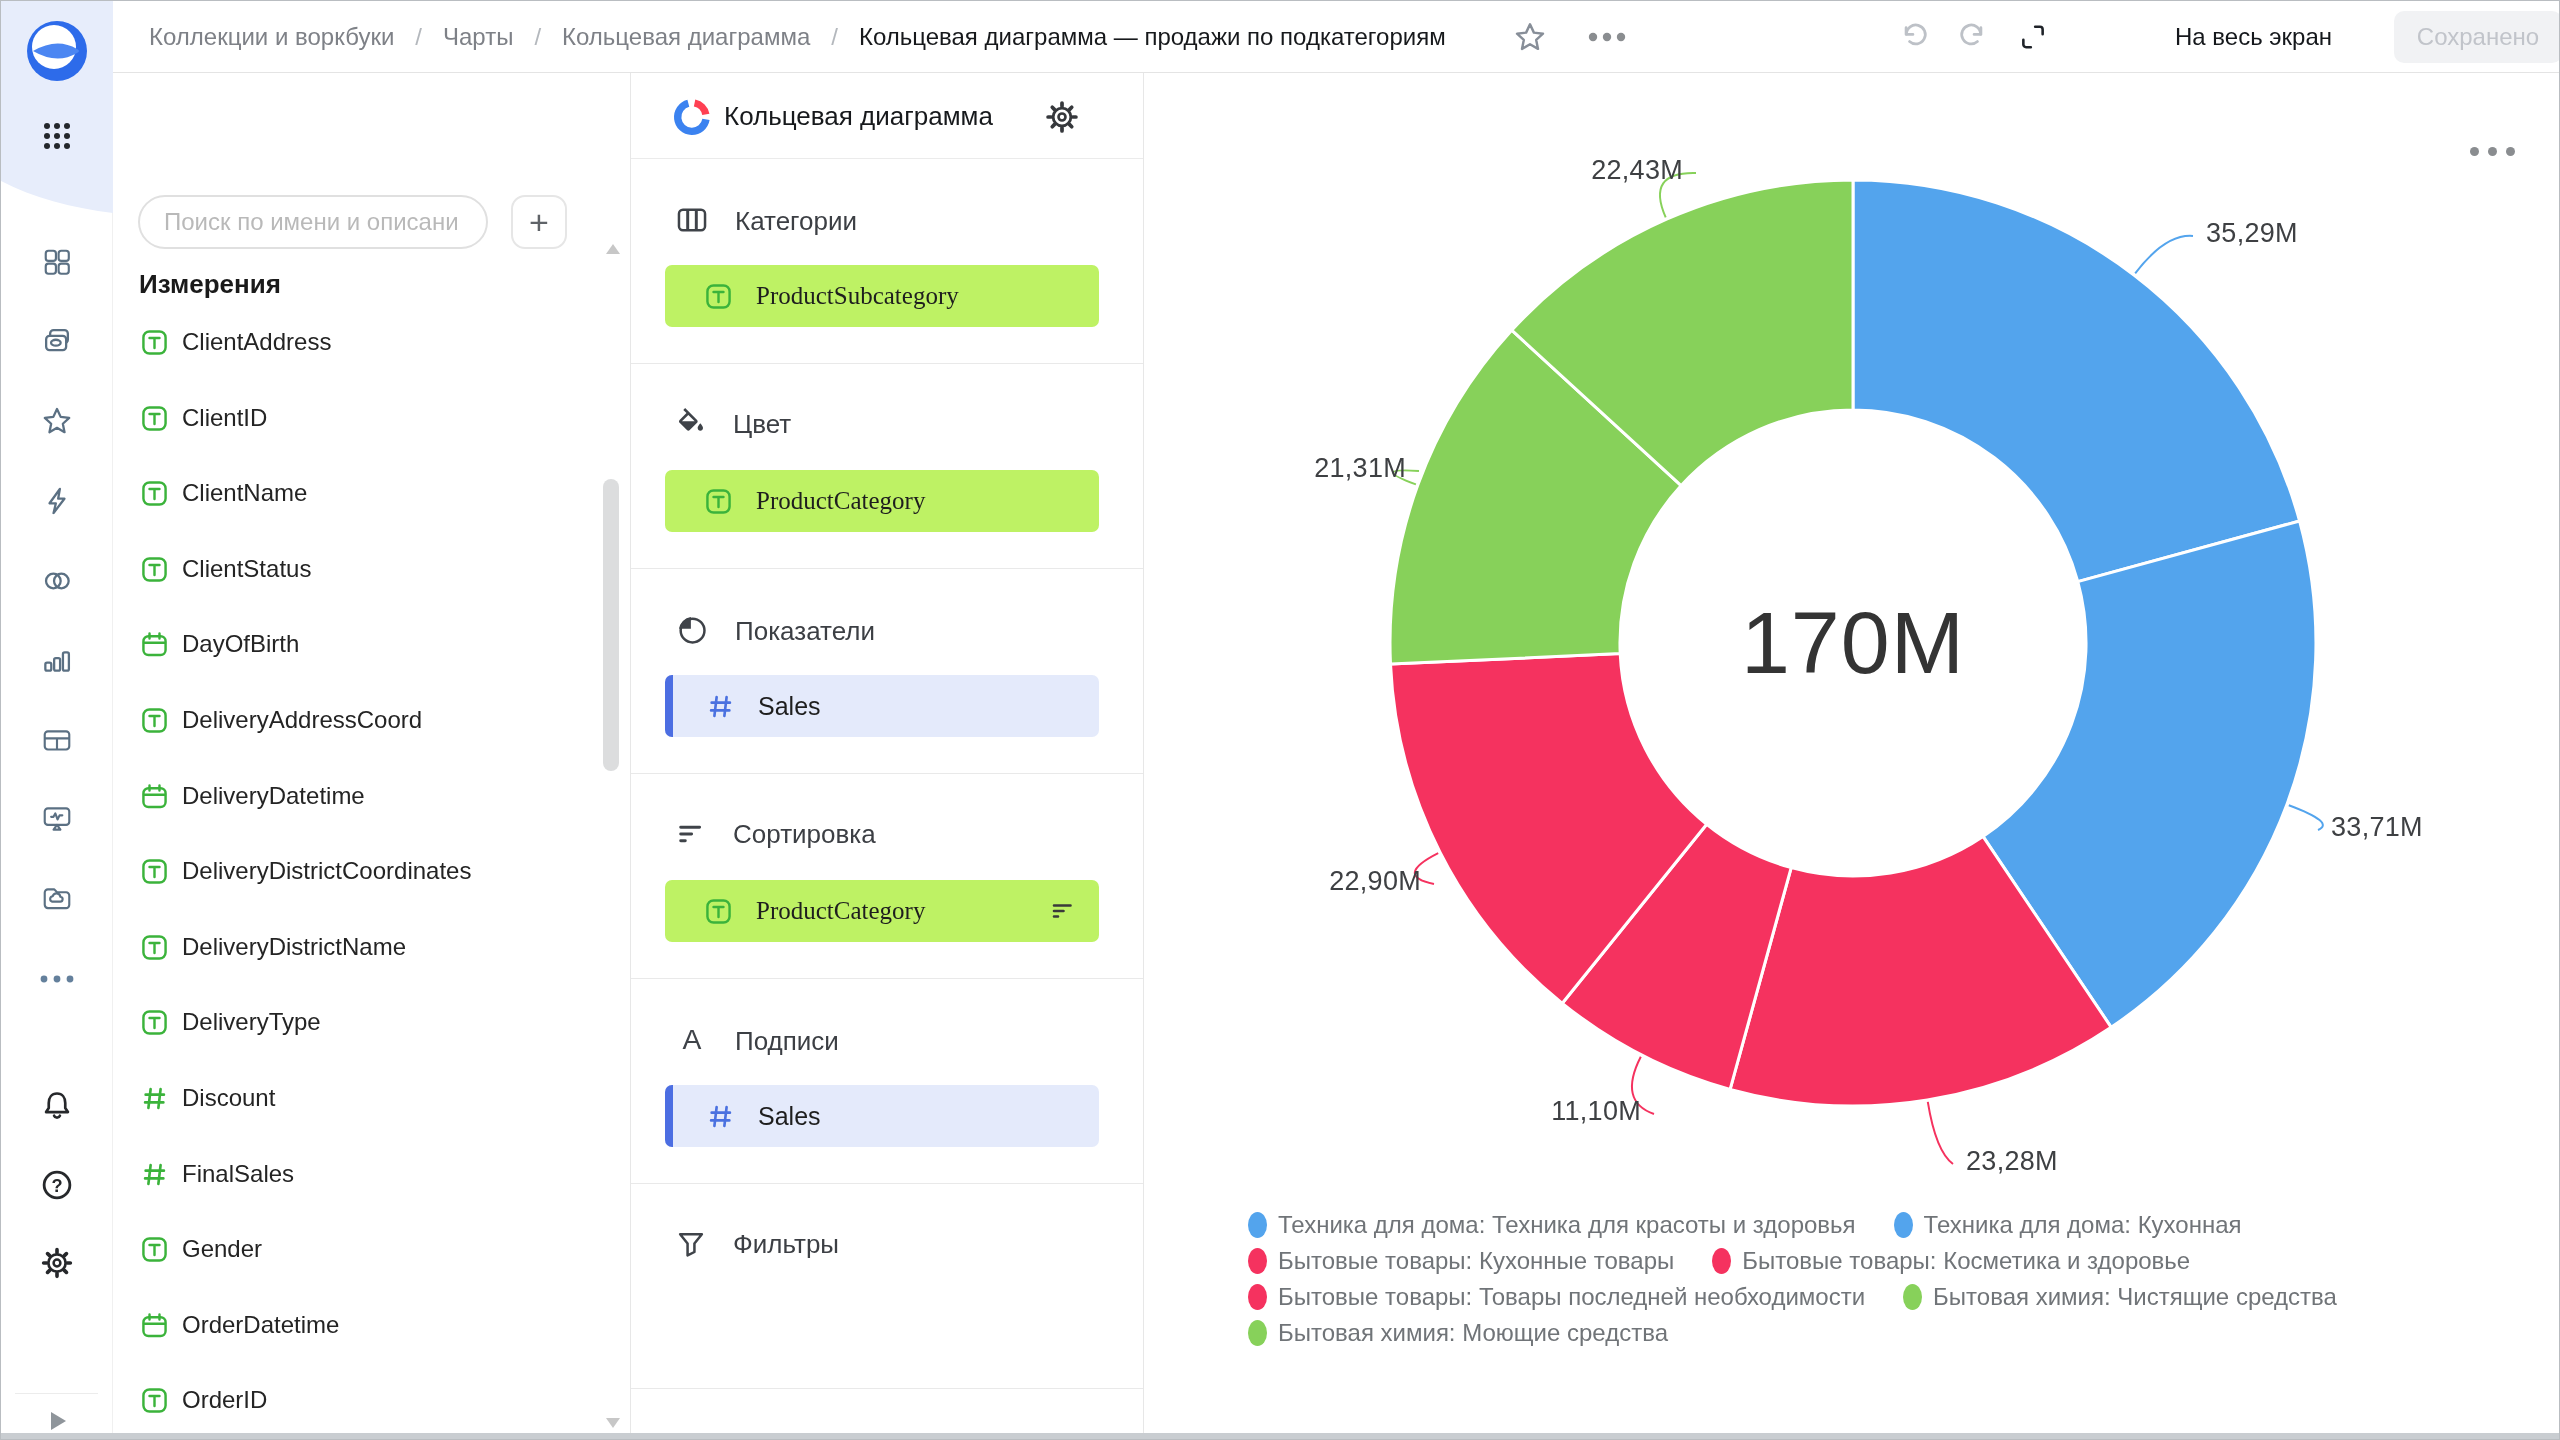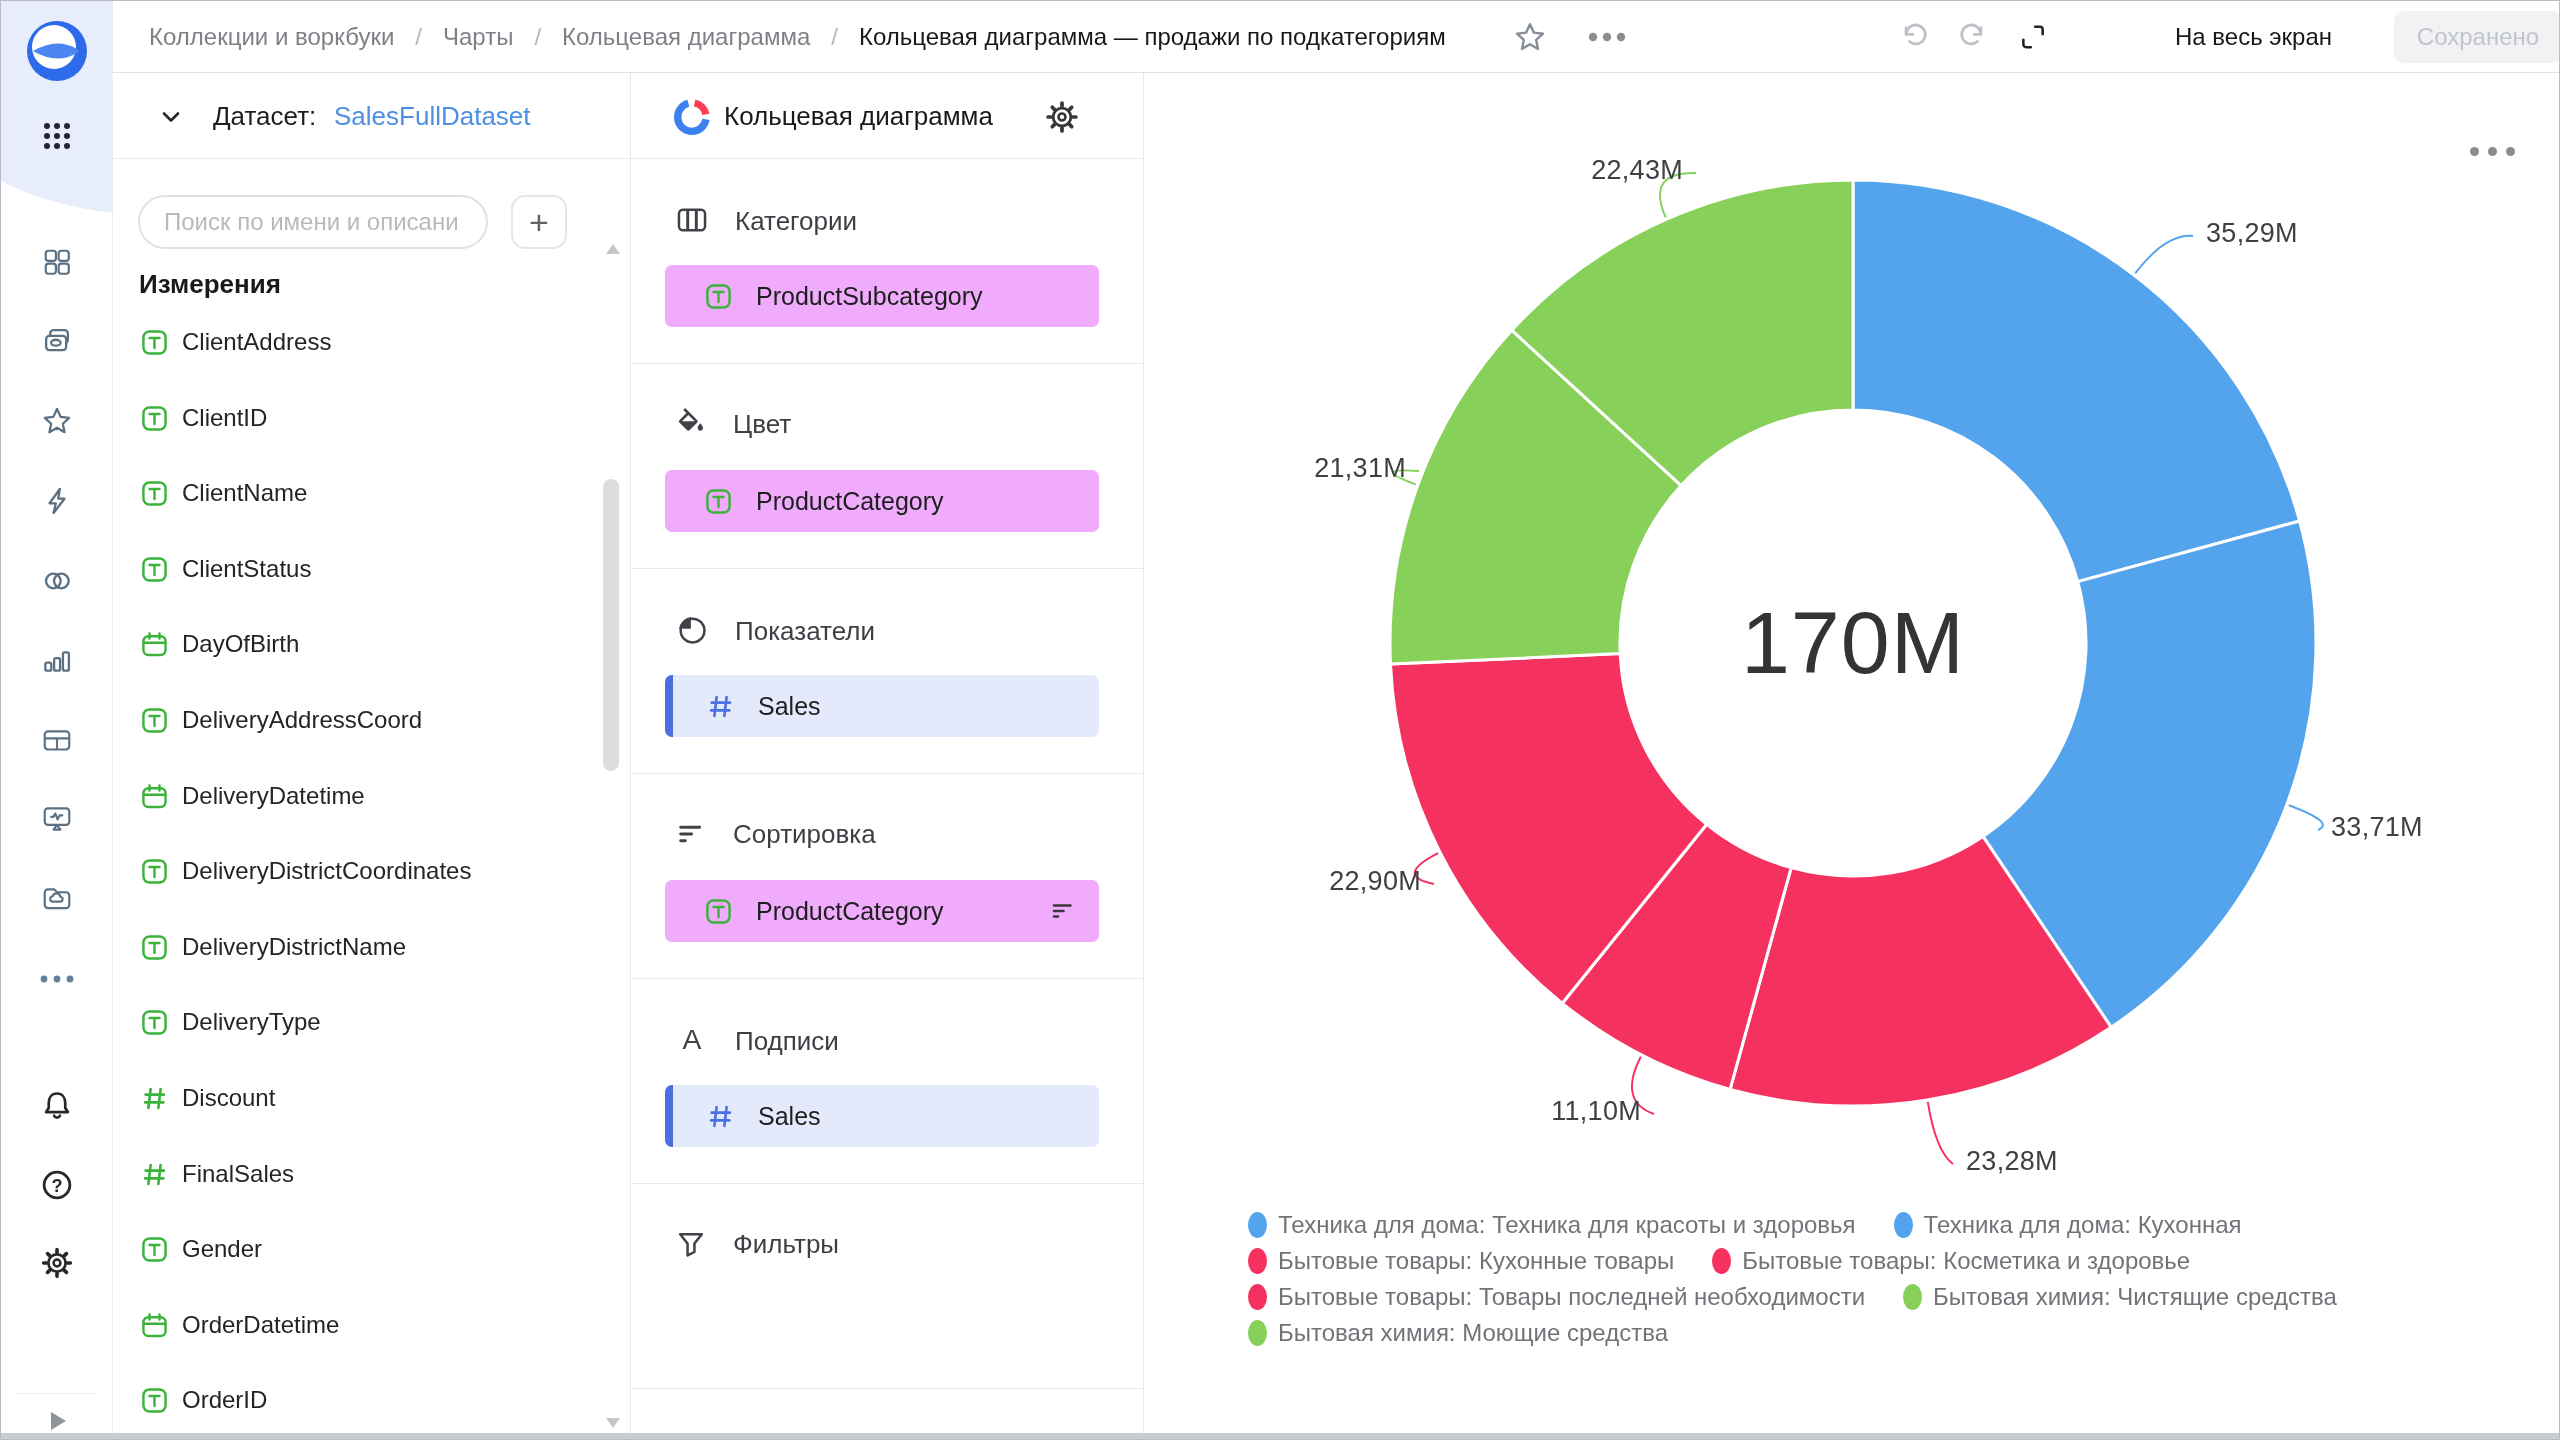--- a/index.html
+++ b/index.html
@@ -37,21 +37,21 @@
   #ds-scroll-thumb { position:absolute; left:490px; top:406px; width:16px; height:292px; background:#dcddde; border-radius:8px; cursor:pointer; }
 
   
   #config-panel { position:absolute; left:630px; top:72px; width:513px; height:1368px; background:#fff; border-right:1px solid #e7e7e7; overflow:hidden; }
   #config-header { position:absolute; left:0; top:0; width:100%; height:86px; border-bottom:1px solid #ebebeb; }
   #chart-type-title { position:absolute; left:93px; top:0; height:86px; display:flex; align-items:center; font-size:26px; color:#17191c; font-weight:500; }
   .cfg-section { position:absolute; left:0; width:100%; border-bottom:1px solid #e9e9e9; }
   .cfg-title-row { position:absolute; left:44px; top:44px; display:flex; align-items:flex-end; }
   .cfg-title { margin-left:26px; font-size:26px; color:#3c3f44; }
   .chip { position:absolute; left:34px; top:106px; width:434px; height:62px; border-radius:7px; display:flex; align-items:center; overflow:hidden; cursor:grab; }
-  .chip.dim { background:#f0abfc; }
+  .chip.dim { background:#bef264;font-family:Liberation Serif, serif; }
   .chip.measure { background:#e4eafb; }
   .chip-accent { position:absolute; left:0; top:0; width:8px; height:100%; background:#4c6ee2; }
   .chip-icon { margin-left:38px; display:flex; align-items:center; }
   .chip.measure .chip-icon { margin-left:40px; }
   .chip-text { margin-left:22px; font-size:25px; color:#1e1e1e; }
   .chip-trailing { position:absolute; right:22px; top:50%; transform:translateY(-50%); display:flex; }
 
   
   #chart-area { position:absolute; left:1143px; top:72px; width:1417px; height:1368px; background:#fff; }
   #donut-svg { position:absolute; left:0; top:0; }
@@ -229,29 +229,20 @@
         <path d="M5 16.5 V21 a2.5 2.5 0 0 0 2.5 2.5 H12"></path>
         <path d="M23 11.5 V7 a2.5 2.5 0 0 0 -2.5 -2.5 H16"></path>
       </svg>
     </span>
     <div id="fullscreen-label">На весь экран</div>
     <button id="save-btn">Сохранено</button>
 
   </div>
 
   <div id="dataset-panel">
-    <div id="dataset-header">
-      <span class="abs" style="left:44px;top:30px">
-        <svg width="28" height="28" viewBox="0 0 28 28" fill="none" stroke="#26282c" stroke-width="2.6" stroke-linecap="round" stroke-linejoin="round">
-            <path d="M7 10.5 L14 17.5 L21 10.5"></path>
-          </svg>
-      </span>
-      <span id="dataset-label">Датасет:</span>
-      <span id="dataset-link">SalesFullDataset</span>
-    </div>
     <input id="search-input" placeholder="Поиск по имени и описани" style="">
     <button id="add-field-btn">+</button>
     <div id="dimensions-title">Измерения</div>
     <div id="fields-list">
         <div class="field-row" style="top:246px">
           <svg width="31" height="31" viewBox="0 0 28 28" fill="none" stroke="#3bb33b" stroke-width="2.2">
             <rect x="4" y="4" width="20" height="20" rx="5.5"></rect>
             <path d="M9.5 10 H18.5 M14 10 V19" stroke-linecap="round"></path>
           </svg>
           <span class="field-name">ClientAddress</span>

